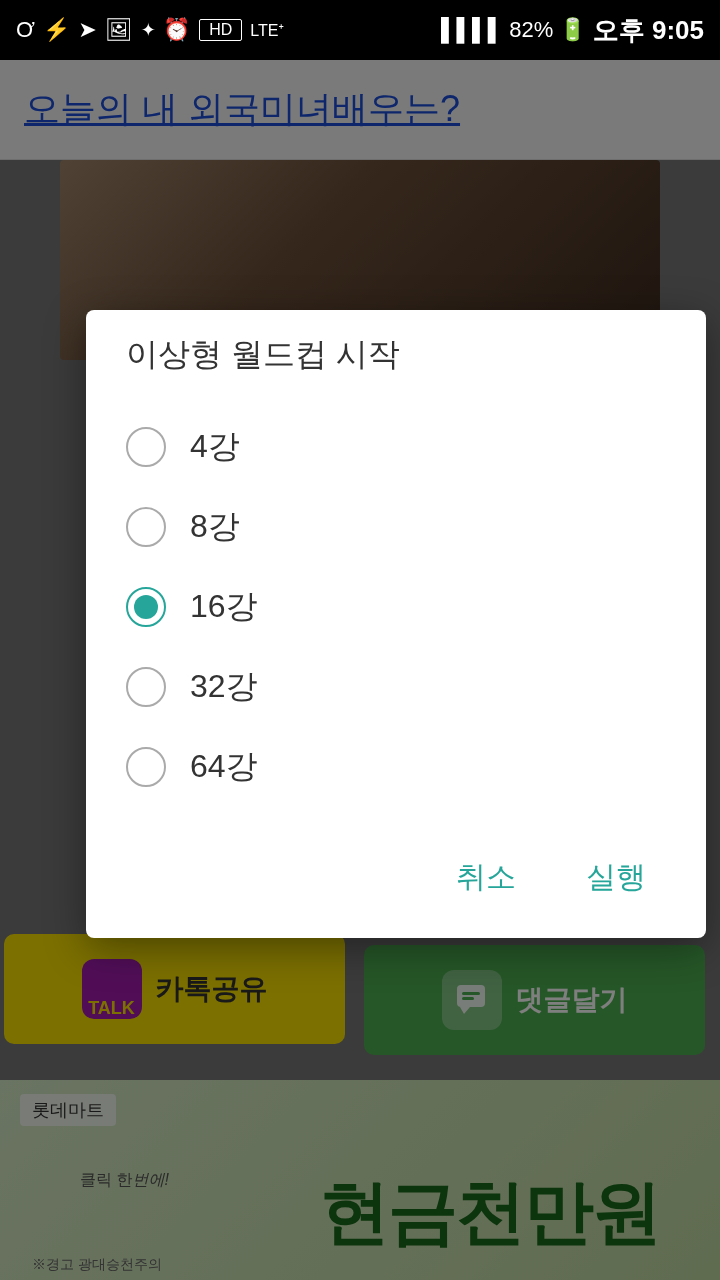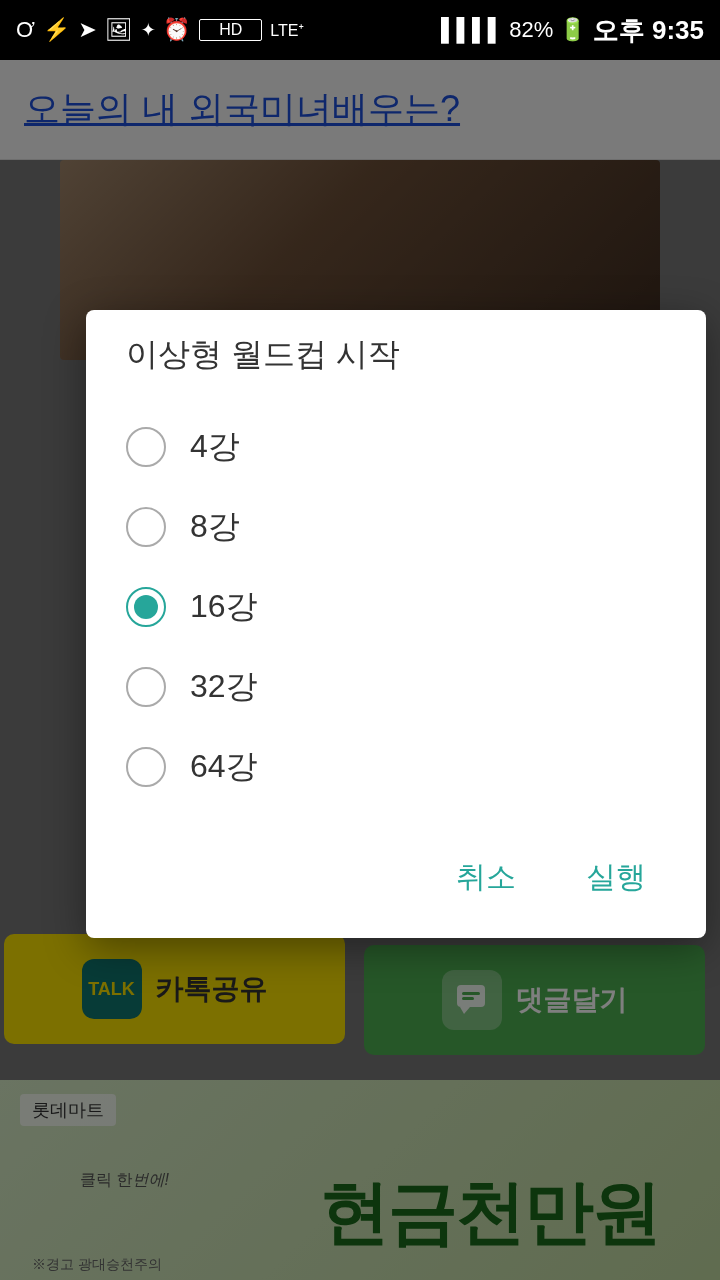--- a/index.html
+++ b/index.html
@@ -120,24 +120,24 @@
       margin: 15px;
       display: flex;
       align-items: center;
       justify-content: center;
       gap: 14px;
       cursor: pointer;
     }
     .kakao-icon {
       width: 60px;
       height: 60px;
-      background: #0f766e;
+      background: #a21caf;
       border-radius: 12px;
       display: flex;
-      align-items: center;
+      align-items: flex-end;
       justify-content: center;
       color: #F9E000;
       font-size: 28px;
       font-weight: bold;
     }
     .comment-icon {
       width: 60px;
       height: 60px;
       background: rgba(255,255,255,0.3);
       border-radius: 12px;
@@ -301,29 +301,29 @@
     <span>⚡</span>
 
     <span>➤</span>
 
     <span>🖼</span>
 
     <span style="font-size:18px;">✦</span>
 
     <span>⏰</span>
 
-    <span style="font-size:16px; border:1.5px solid #fff; padding:1px 19px; border-radius:2px;">HD</span>
+    <span style="font-size:16px; border:1.5px solid #fff; padding:1px 9px; border-radius:2px;">HD</span>
 
     <span style="font-size:16px;">LTE⁺</span>
   </div>
   <div class="status-right">
     <span>▌▌▌▌</span>
     <span>82%</span>
     <span>🔋</span>
-    <span class="status-time">오후 9:35</span>
+    <span class="status-time">오후 9:05</span>
   </div>
 </div>
 
 <div class="app-bar">
   <span class="app-bar-title">오늘의 내 외국미녀배우는?</span>
 </div>
 
 <div class="bg-content">
   <div class="bg-image">
     <div class="bg-image-content"></div>

